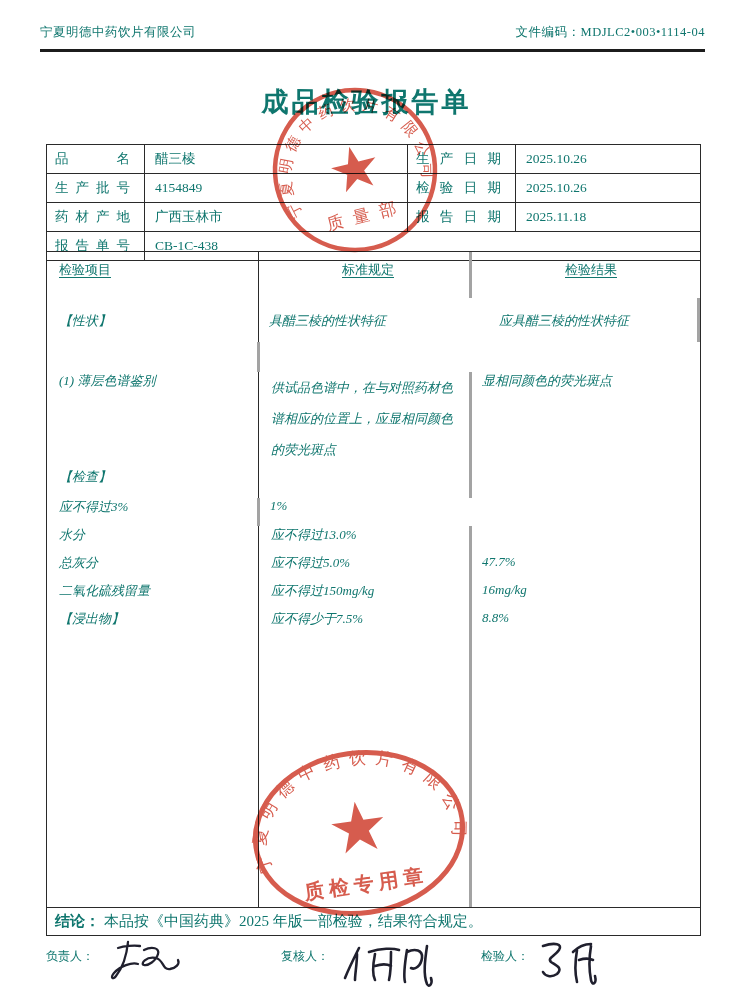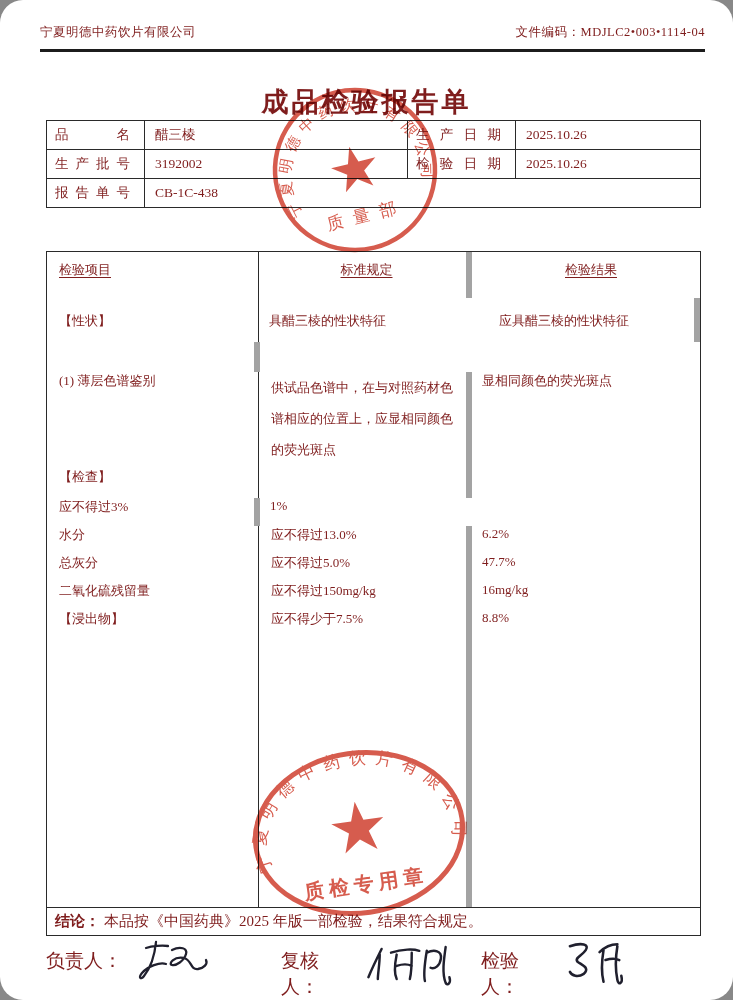--- a/index.html
+++ b/index.html
@@ -1,73 +1,73 @@
 <!DOCTYPE html>
 <html><head>
 <meta charset="utf-8">
 <style>
   html,body{margin:0;padding:0;background:#888;}
   .page{
     position:relative;width:733px;height:1000px;background:#ffffff;
-    font-family:"Liberation Serif","DejaVu Serif",serif;color:#7f1d1d;
-    overflow:hidden;margin:0 auto;border-radius:23px;
+    font-family:"Liberation Serif","DejaVu Serif",serif;color:#0f766e;
+    overflow:hidden;margin:0 auto;
   }
   
   .tophdr{
     position:absolute;left:40px;top:24px;width:665px;
     display:flex;justify-content:space-between;align-items:flex-end;
     border-bottom:3.5px solid #1c1c1c;padding-bottom:8px;
     font-size:12.5px;letter-spacing:.5px;
   }
   
   .title{
     position:absolute;left:0;top:84px;width:733px;text-align:center;
     font-size:27px;font-weight:bold;letter-spacing:3px;
   }
   
   .infotable{
-    position:absolute;left:46px;top:120px;width:655px;
+    position:absolute;left:46px;top:144px;width:655px;
     border:1.5px solid #2a2a2a;border-collapse:collapse;
     font-size:13.5px;table-layout:fixed;
   }
   .infotable td{border:1px solid #2a2a2a;height:28px;padding:0 16px 0 10px;}
   .infotable td.lab{text-align:justify;text-align-last:justify;padding:0 14px 0 8px;}
   .w1{width:75px}.w2{width:236px}.w3{width:85px}
   
   .maintable{
     position:absolute;left:46px;top:251px;width:655px;height:657px;
     border:1.5px solid #2a2a2a;display:flex;flex-direction:column;
     font-size:13px;box-sizing:border-box;
   }
   .thead{display:flex;height:46px;flex:none;}
   .thead .cell{padding-top:9px;}
   .thead .c1{padding-left:12px;}
   .thead .c2,.thead .c3{text-align:center;}
   .thead span{text-decoration:underline;text-underline-offset:3px;}
-  .irow{display:flex;flex:none;}
+  .irow{display:flex;flex:none;font-style:italic;}
   .cell{box-sizing:border-box;overflow:hidden;}
   .c1{width:212px;border-right:1px solid #2a2a2a;padding-left:12px;}
-  .c2{width:213px;border-right:6px solid #a3a3a3;padding-left:12px;padding-right:4px;}
+  .c2{width:213px;border-right:3px solid #a3a3a3;padding-left:12px;padding-right:4px;}
   .c3{flex:1;padding-left:10px;}
   .r0{height:44px}.r0 .cell{padding-top:14px}
   .r1{height:30px}.r2{height:96px}.r2 .c2{line-height:31px}
   .r3{height:30px}.r4{height:28px}.r5{height:28px}.r6{height:28px}
   .r7{height:28px}.r8{height:30px}
   .fillrow{flex:1;display:flex;}
   
   .conclusion{
     position:absolute;left:46px;top:906.5px;width:655px;height:29px;
     border:1.5px solid #2a2a2a;box-sizing:border-box;
     font-size:15px;padding:4px 0 0 8px;
   }
   .conclusion b{margin-right:4px;}
   
   .sigrow{
     position:absolute;left:46px;top:940px;width:660px;height:56px;
-    display:flex;align-items:flex-start;font-size:19px;
+    display:flex;align-items:flex-start;font-size:12px;
   }
   .sigitem{display:flex;align-items:flex-start;}
   .sigitem .lbl{padding-top:8px;}
   .sig-svg{margin:-4px 0 0 6px;}
   .s1{width:235px}.s2{width:200px}.s3{width:180px}
   
   .stamp{position:absolute;mix-blend-mode:multiply;opacity:.9;}
   .stamp-top{left:268px;top:83px;transform:rotate(-14deg);}
   .stamp-bottom{left:246px;top:745px;transform:rotate(-8deg);}
 </style>
@@ -86,23 +86,29 @@
   <table class="infotable">
     <tbody>
         <tr>
       <td class="lab w1">品　　名</td>
       <td class="w2">醋三棱</td>
       <td class="lab w3">生产日期</td>
       <td>2025.10.26</td>
     </tr>
     <tr>
       <td class="lab">生产批号</td>
-      <td>3192002</td>
+      <td>4154849</td>
       <td class="lab">检验日期</td>
       <td>2025.10.26</td>
+    </tr>
+    <tr>
+      <td class="lab">药材产地</td>
+      <td>广西玉林市</td>
+      <td class="lab">报告日期</td>
+      <td>2025.11.18</td>
     </tr>
     <tr>
       <td class="lab">报告单号</td>
       <td colspan="3">CB-1C-438</td>
     </tr>
   </tbody>
     </table>
 
   <div class="maintable">
     <div class="thead">
@@ -124,21 +130,20 @@
         </div><div class="irow r3">
           <div class="cell c1">【检查】</div>
           <div class="cell c2"></div>
           <div class="cell c3"></div>
         </div><div class="irow r4">
           <div class="cell c2">应不得过3%</div>
           <div class="cell c3">1%</div>
         </div><div class="irow r5">
           <div class="cell c1">水分</div>
           <div class="cell c2">应不得过13.0%</div>
-          <div class="cell c3">6.2%</div>
         </div><div class="irow r6">
           <div class="cell c1">总灰分</div>
           <div class="cell c2">应不得过5.0%</div>
           <div class="cell c3">47.7%</div>
         </div><div class="irow r7">
           <div class="cell c1">二氧化硫残留量</div>
           <div class="cell c2">应不得过150mg/kg</div>
           <div class="cell c3">16mg/kg</div>
         </div><div class="irow r8">
           <div class="cell c1">【浸出物】</div>

